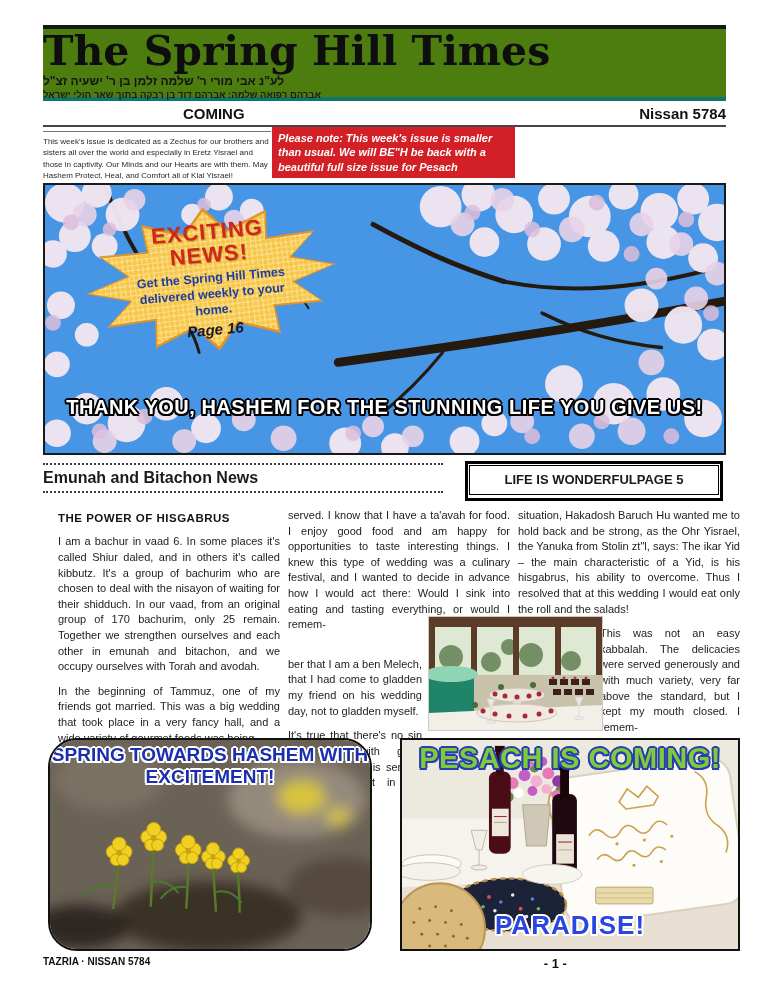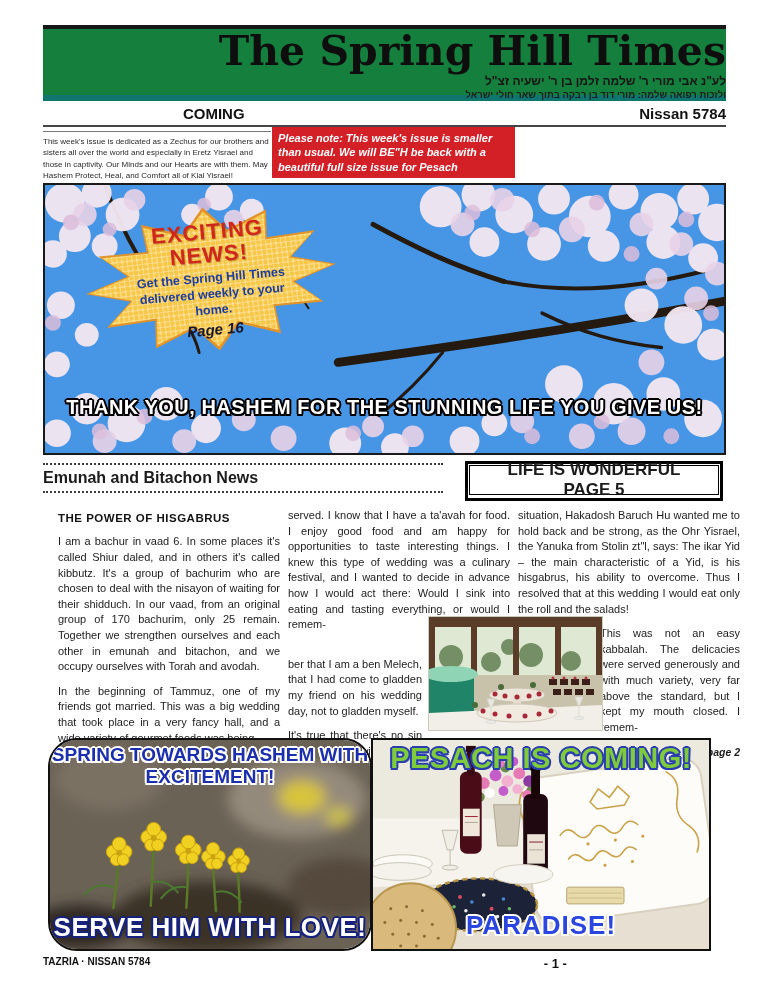--- a/index.html
+++ b/index.html
@@ -1,22 +1,22 @@
 <!DOCTYPE html>
 <html><head>
 <meta charset="utf-8">
 <style>
   html,body{margin:0;padding:0;background:#e8e8e8;}
   .page{position:relative;width:768px;height:994px;background:#ffffff;overflow:hidden;
         font-family:"Liberation Sans",sans-serif;color:#1a1a1a;margin:0 auto;}
 
   
   .masthead{position:absolute;left:43px;top:25px;width:683px;height:76px;
-            background:#15803d;border-top:4px solid #171717;border-bottom:6px solid #0f766e;
-            text-align:right;box-sizing:border-box;}
+            background:#4d7c0f;border-top:4px solid #171717;border-bottom:4px solid #0f766e;
+            text-align:left;box-sizing:border-box;}
   .mast-title{font-family:"DejaVu Serif",serif;font-weight:700;font-size:41px;line-height:1.02;
               color:#0e0e0e;margin-top:2px;letter-spacing:0px;}
   .mast-heb1{font-size:12px;font-weight:700;color:#141414;margin-top:1px;}
   .mast-heb2{font-size:9.5px;font-weight:600;color:#1c1c1c;margin-top:1px;}
 
   
   .issue-bar{position:absolute;left:43px;top:101px;width:683px;height:26px;display:flex;
              align-items:center;border-bottom:2px solid #454545;box-sizing:border-box;
              font-weight:700;font-size:15px;color:#111;}
   .issue-bar span{flex:1;}
@@ -68,39 +68,39 @@
   .star-page{color:#15152e;font-weight:700;font-style:italic;font-size:15px;margin-top:3px;}
 
   
   .section-head{position:absolute;left:43px;top:459px;width:683px;height:48px;}
   .dots{width:400px;border-top:2px dotted #3c3c3c;height:0;}
   .dots.top{margin-top:4px;}
   .sec-title{font-size:16px;font-weight:700;color:#1b1b1b;margin:4px 0 4px 0;}
   .dots.bottom{}
   .promo-box{position:absolute;left:422px;top:2px;width:252px;height:34px;border:3px solid #000;
              background:#fff;}
-  .promo-inner{border:1px solid #000;margin:1px;height:28px;display:flex;flex-direction:column;
-               align-items:center;justify-content:center;font-weight:700;font-size:17px;line-height:1.2;}
+  .promo-inner{border:1px solid #000;margin:1px;height:28px;display:flex;flex-direction:row;
+               align-items:center;justify-content:center;font-weight:700;font-size:13px;line-height:1.2;}
 
   
   .article{position:absolute;left:58px;top:508px;width:683px;height:230px;display:flex;gap:8px;}
   .col{width:222px;font-size:11px;line-height:1.42;text-align:justify;color:#1c1c1c;}
   .col p{margin:0 0 9px 0;}
   .col h3{font-size:11.5px;font-weight:700;letter-spacing:.5px;margin:2px 0 8px 0;color:#141414;}
   .narrow-left{width:134px;margin-top:24px;}
   .narrow-right{width:140px;margin-left:auto;}
   .continued{font-weight:700;font-style:italic;text-align:right;font-size:10.5px;}
   .buffet{position:absolute;left:370px;top:108px;width:173px;height:113px;border:1px solid #cfcabe;}
 
   
   .poster{position:absolute;top:738px;height:213px;border:2px solid #111;box-sizing:border-box;
           overflow:hidden;}
   .poster svg{position:absolute;left:0;top:0;width:100%;height:100%;}
   .poster-left{left:48px;width:324px;border-radius:29px;}
-  .poster-right{left:371px;width:340px;}
+  .poster-right{left:400px;width:340px;}
   .pl-top{position:absolute;left:0;right:0;top:4px;text-align:center;font-weight:800;
           font-size:19px;line-height:1.15;color:#1b2fae;}
   .pl-bottom{position:absolute;left:0;right:0;bottom:6px;text-align:center;font-weight:800;
           font-size:26px;color:#ffffff;letter-spacing:.5px;}
   .pr-top{position:absolute;left:0;right:0;top:2px;text-align:center;font-weight:800;
           font-size:29px;color:#7fcb3c;letter-spacing:.5px;}
   .pr-bottom{position:absolute;left:0;right:0;bottom:8px;text-align:center;font-weight:800;
           font-size:26px;color:#2b46e0;letter-spacing:1px;}
 
   
@@ -111,21 +111,21 @@
   .footer .f-right{flex:1;text-align:right;font-size:9.5px;}
 </style>
 </head>
 <body>
 
 <div class="page">
 
   <header class="masthead">
     <div class="mast-title">The Spring Hill Times</div>
     <div class="mast-heb1" dir="rtl">לע"נ אבי מורי ר' שלמה זלמן בן ר' ישעיה זצ"ל</div>
-    <div class="mast-heb2" dir="rtl">ולזכות רפואה שלמה: מורי דוד בן רבקה בתוך שאר חולי ישראל</div>
+    <div class="mast-heb2" dir="rtl">אברהם רפואה שלמה: אברהם דוד בן רבקה בתוך שאר חולי ישראל</div>
   </header>
 
   <div class="issue-bar">
     <span class="ib-center">COMING</span>
     <span class="ib-right">Nissan 5784</span>
   </div>
 
   <div class="dedication">This week's issue is dedicated as a Zechus for our brothers and sisters all over the world and especially in Eretz Yisrael and those in captivity. Our Minds and our Hearts are with them. May Hashem Protect, Heal, and Comfort all of Klal Yisrael!</div>
   <div class="notice">Please note: This week's issue is smaller than usual. We will BE"H be back with a beautiful full size issue for Pesach</div>
 
@@ -414,21 +414,20 @@
       </g>
       <g fill="#c8a010" opacity="0.9">
         <circle cx="70" cy="115" r="3"></circle>
           <circle cx="105" cy="100" r="3"></circle>
           <circle cx="140" cy="113" r="3"></circle>
         <circle cx="165" cy="119" r="2.5"></circle>
           <circle cx="191" cy="123" r="2.5"></circle>
       </g>
     </svg>
     <div class="pl-top outline-w">SPRING TOWARDS HASHEM WITH EXCITEMENT!</div>
-    <div class="pl-bottom outline-navy">SERVE HIM WITH LOVE!</div>
   </div>
 
   <div class="poster poster-right">
     <svg viewBox="0 0 340 213" preserveAspectRatio="none">
       <rect x="0" y="0" width="340" height="213" fill="#f6f3ec"></rect>
       <rect x="0" y="0" width="340" height="80" fill="#eceadf"></rect>
       <path d="M0,150 L340,135 L340,213 L0,213 Z" fill="#e7e0d2"></path>
       <path d="M0,190 L80,200 L60,213 L0,213 Z" fill="#9ec8d8"></path>
 
       <g transform="translate(245,100) rotate(-8)">

